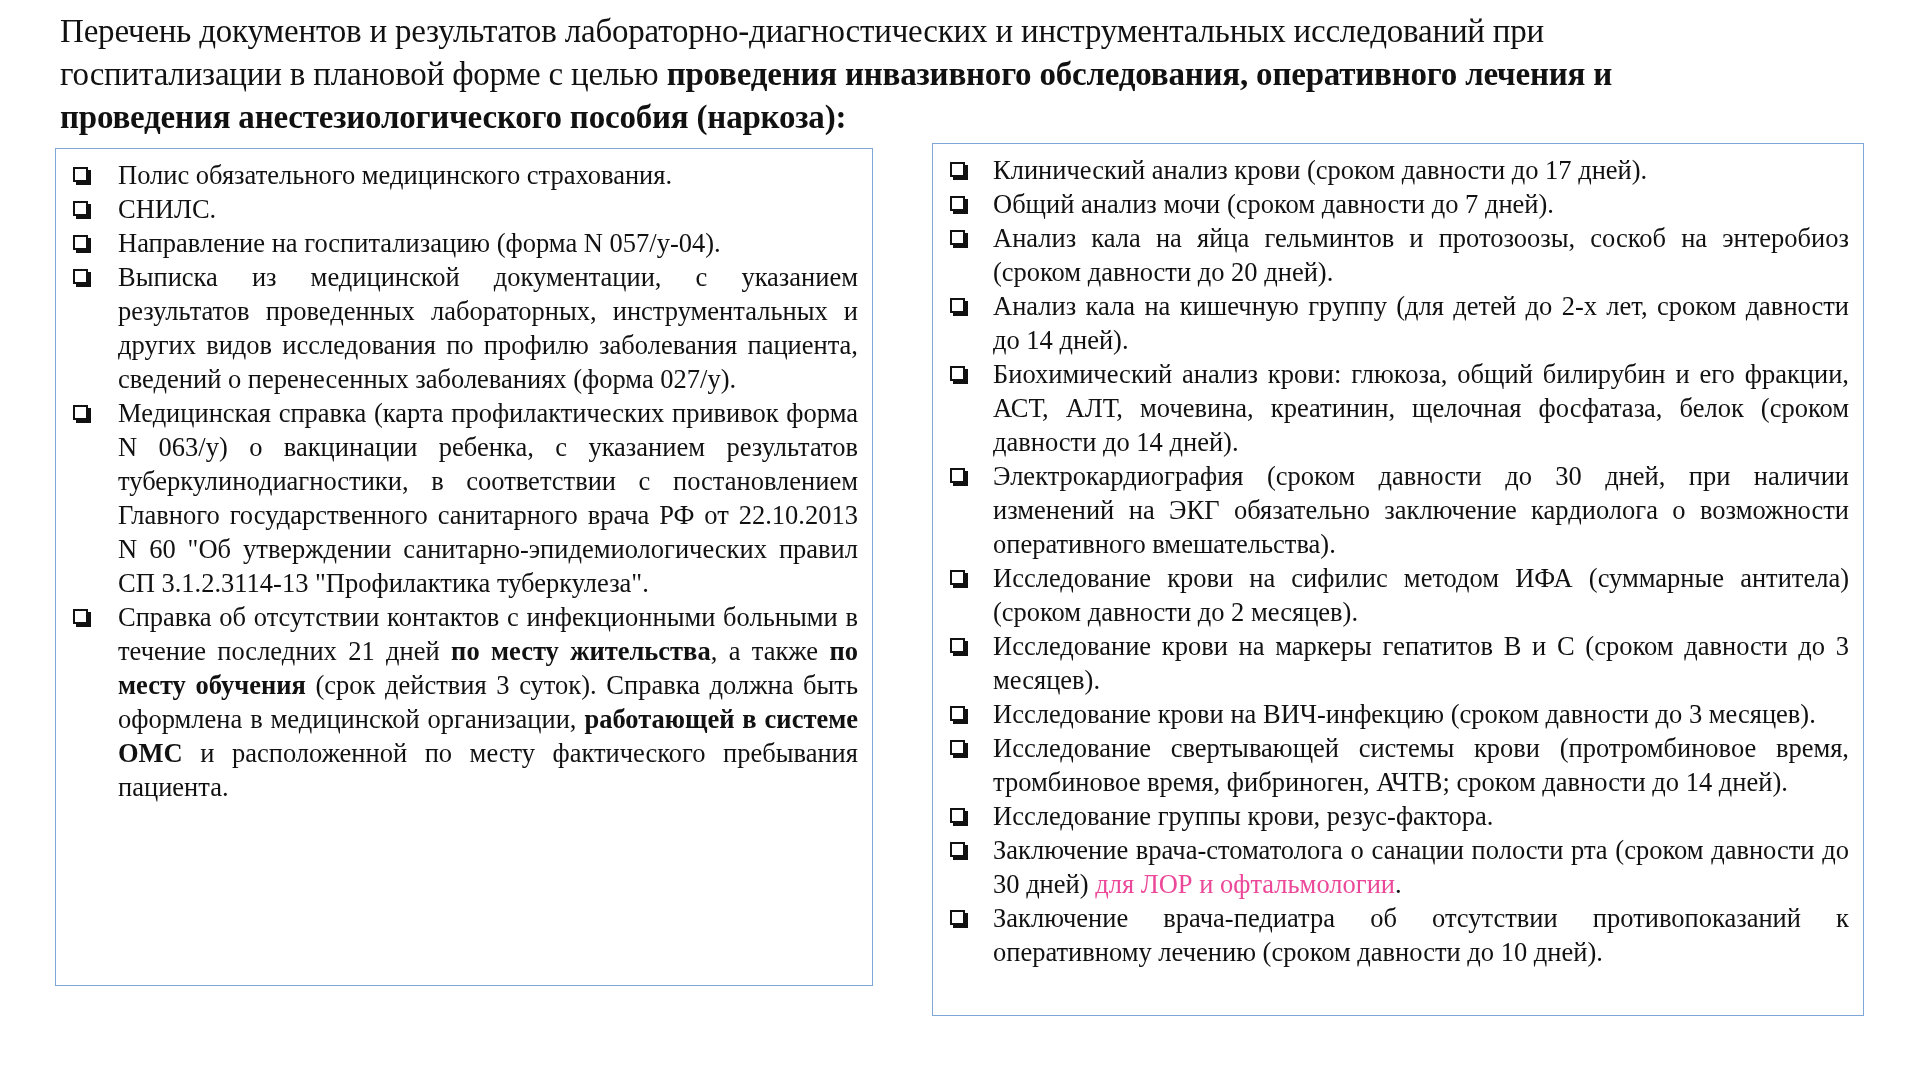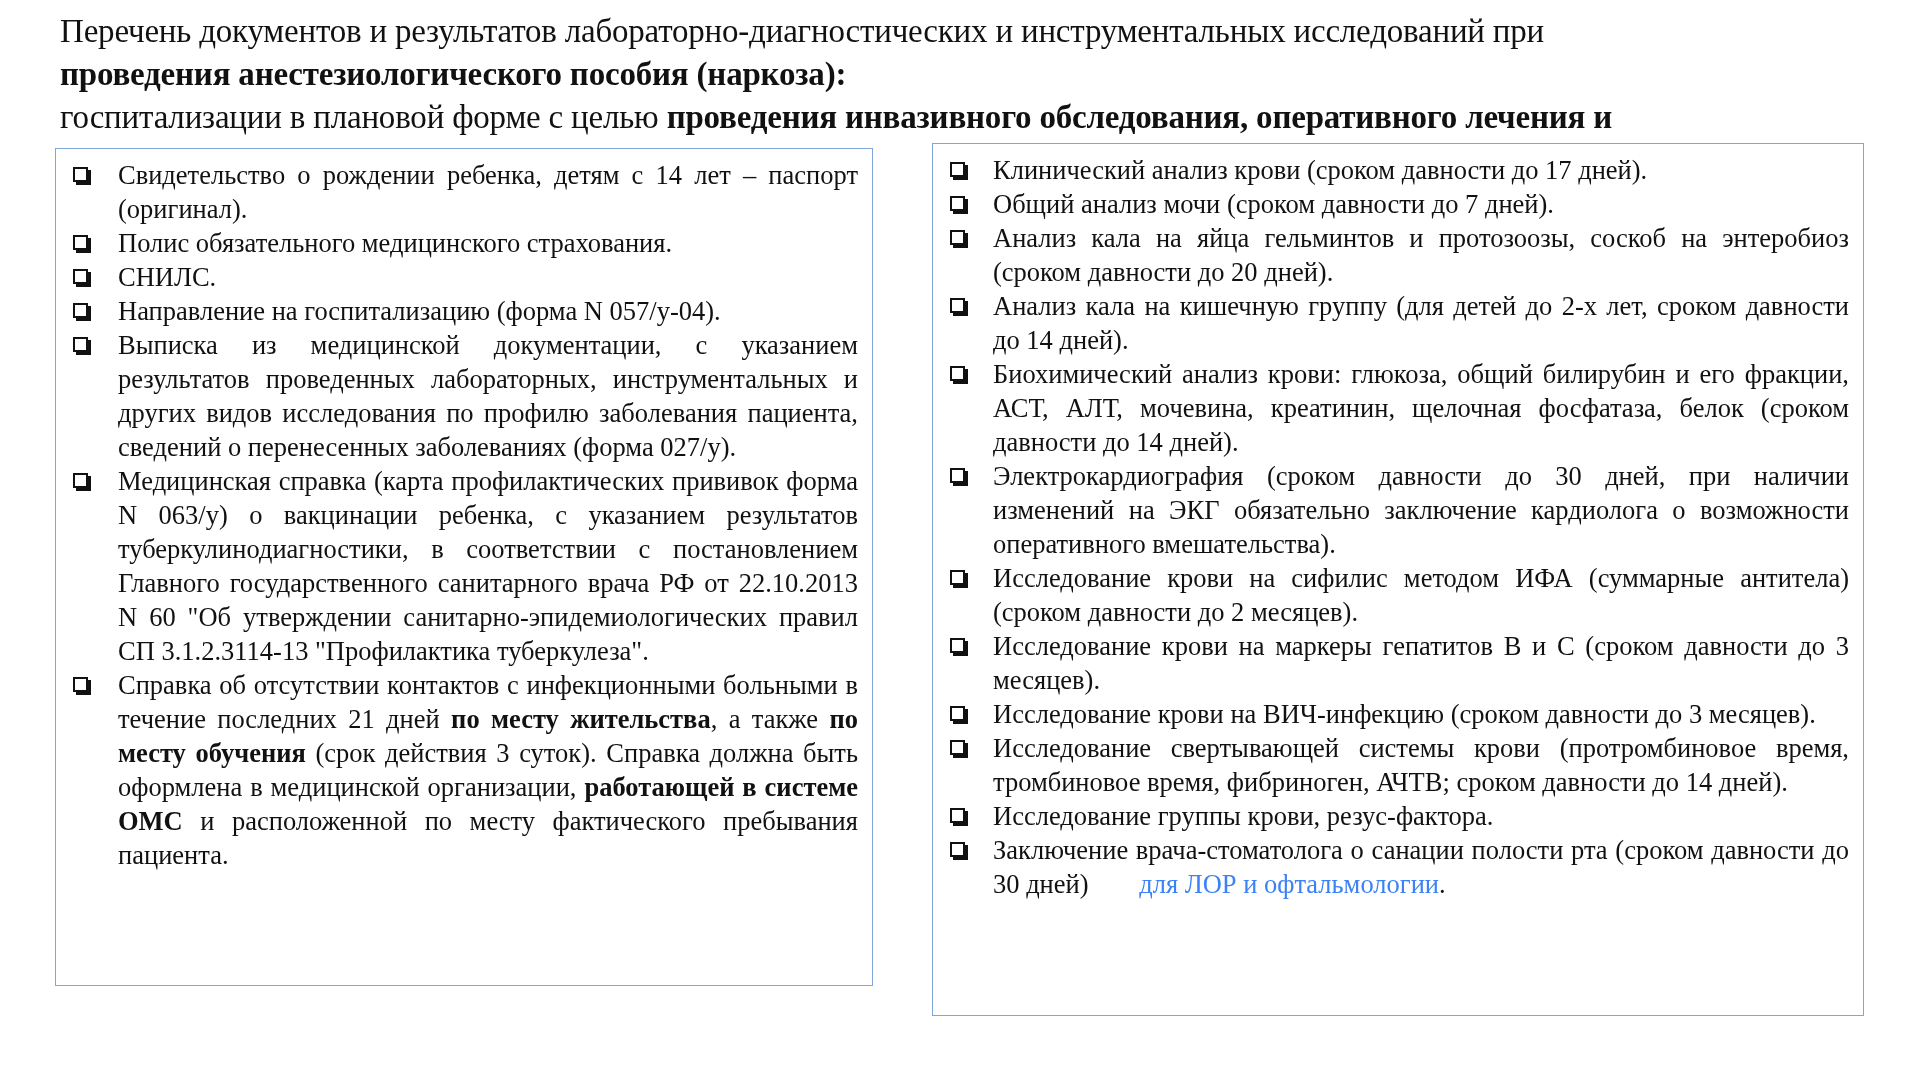--- a/index.html
+++ b/index.html
@@ -52,35 +52,34 @@
     position: absolute;
     left: 3px;
     top: 9px;
     width: 15px;
     height: 15px;
     border: 2px solid #111;
     box-shadow: 3px 3px 0 #111;
     box-sizing: border-box;
     background: #fff;
   }
-  .red { color: #3b82f6; margin-left: 44px; }
+  .red { color: #ec4899; }
   b { font-weight: bold; }
 </style>
 </head>
 <body>
 
 <div class="title">
   <div>Перечень документов и результатов лабораторно-диагностических и инструментальных исследований при</div>
+  <div><span>госпитализации в плановой форме с целью </span><b>проведения инвазивного обследования, оперативного лечения и</b></div>
   <div><b>проведения анестезиологического пособия (наркоза):</b></div>
-  <div><span>госпитализации в плановой форме с целью </span><b>проведения инвазивного обследования, оперативного лечения и</b></div>
 </div>
 
 <div class="box left">
   <ul class="checklist">
-    <li><span class="bullet"></span><span>Свидетельство о рождении ребенка, детям с 14 лет – паспорт (оригинал).</span></li>
     <li><span class="bullet"></span><span>Полис обязательного медицинского страхования.</span></li>
     <li><span class="bullet"></span><span>СНИЛС.</span></li>
     <li><span class="bullet"></span><span>Направление на госпитализацию (форма N 057/у-04).</span></li>
     <li><span class="bullet"></span><span>Выписка из медицинской документации, с указанием результатов проведенных лабораторных, инструментальных и других видов исследования по профилю заболевания пациента, сведений о перенесенных заболеваниях (форма 027/у).</span></li>
     <li><span class="bullet"></span><span>Медицинская справка (карта профилактических прививок форма N 063/у) о вакцинации ребенка, с указанием результатов туберкулинодиагностики, в соответствии с постановлением Главного государственного санитарного врача РФ от 22.10.2013 N 60 "Об утверждении санитарно-эпидемиологических правил СП 3.1.2.3114-13 "Профилактика туберкулеза".</span></li>
     <li><span class="bullet"></span><span>Справка об отсутствии контактов с инфекционными больными в течение последних 21 дней </span><b>по месту жительства</b><span>, а также </span><b>по месту обучения</b><span> (срок действия 3 суток). Справка должна быть оформлена в медицинской организации, </span><b>работающей в системе ОМС</b><span> и расположенной по месту фактического пребывания пациента.</span></li>
   </ul>
 </div>
 
 <div class="box right">
@@ -90,14 +89,15 @@
     <li><span class="bullet"></span><span>Анализ кала на яйца гельминтов и протозоозы, соскоб на энтеробиоз (сроком давности до 20 дней).</span></li>
     <li><span class="bullet"></span><span>Анализ кала на кишечную группу (для детей до 2-х лет, сроком давности до 14 дней).</span></li>
     <li><span class="bullet"></span><span>Биохимический анализ крови: глюкоза, общий билирубин и его фракции, АСТ, АЛТ, мочевина, креатинин, щелочная фосфатаза, белок (сроком давности до 14 дней).</span></li>
     <li><span class="bullet"></span><span>Электрокардиография (сроком давности до 30 дней, при наличии изменений на ЭКГ обязательно заключение кардиолога о возможности оперативного вмешательства).</span></li>
     <li><span class="bullet"></span><span>Исследование крови на сифилис методом ИФА (суммарные антитела) (сроком давности до 2 месяцев).</span></li>
     <li><span class="bullet"></span><span>Исследование крови на маркеры гепатитов В и С (сроком давности до 3 месяцев).</span></li>
     <li><span class="bullet"></span><span>Исследование крови на ВИЧ-инфекцию (сроком давности до 3 месяцев).</span></li>
     <li><span class="bullet"></span><span>Исследование свертывающей системы крови (протромбиновое время, тромбиновое время, фибриноген, АЧТВ; сроком давности до 14 дней).</span></li>
     <li><span class="bullet"></span><span>Исследование группы крови, резус-фактора.</span></li>
     <li><span class="bullet"></span><span>Заключение врача-стоматолога о санации полости рта (сроком давности до 30 дней) </span><span class="red">для ЛОР и офтальмологии</span><span>.</span></li>
+    <li><span class="bullet"></span><span>Заключение врача-педиатра об отсутствии противопоказаний к оперативному лечению (сроком давности до 10 дней).</span></li>
   </ul>
 </div>
 
 </body></html>

